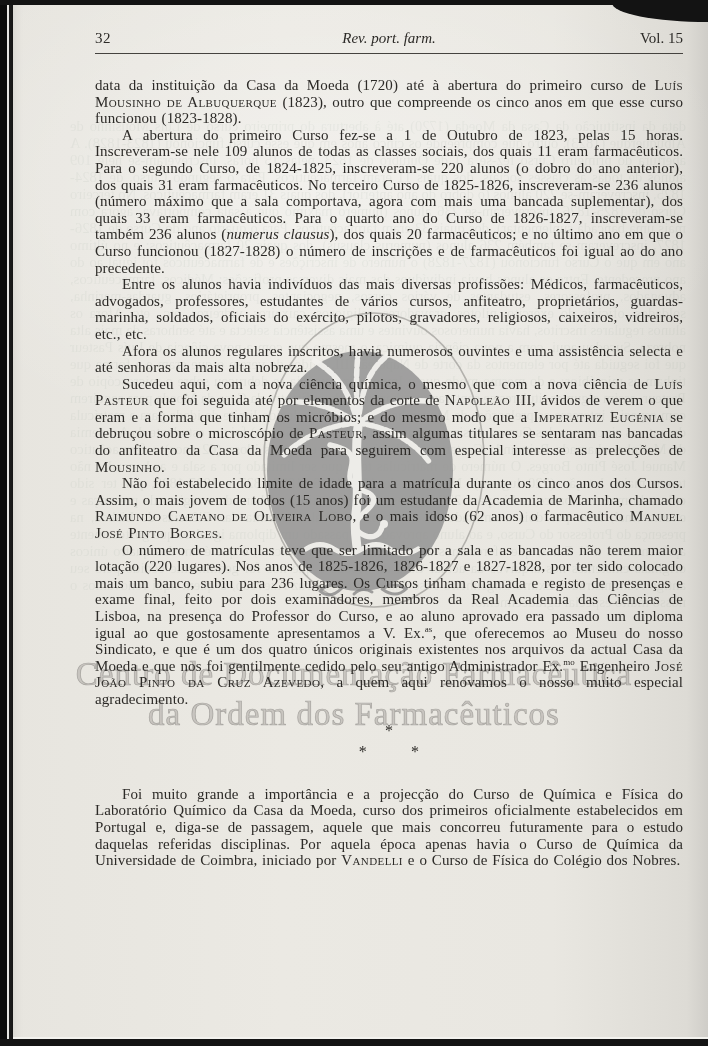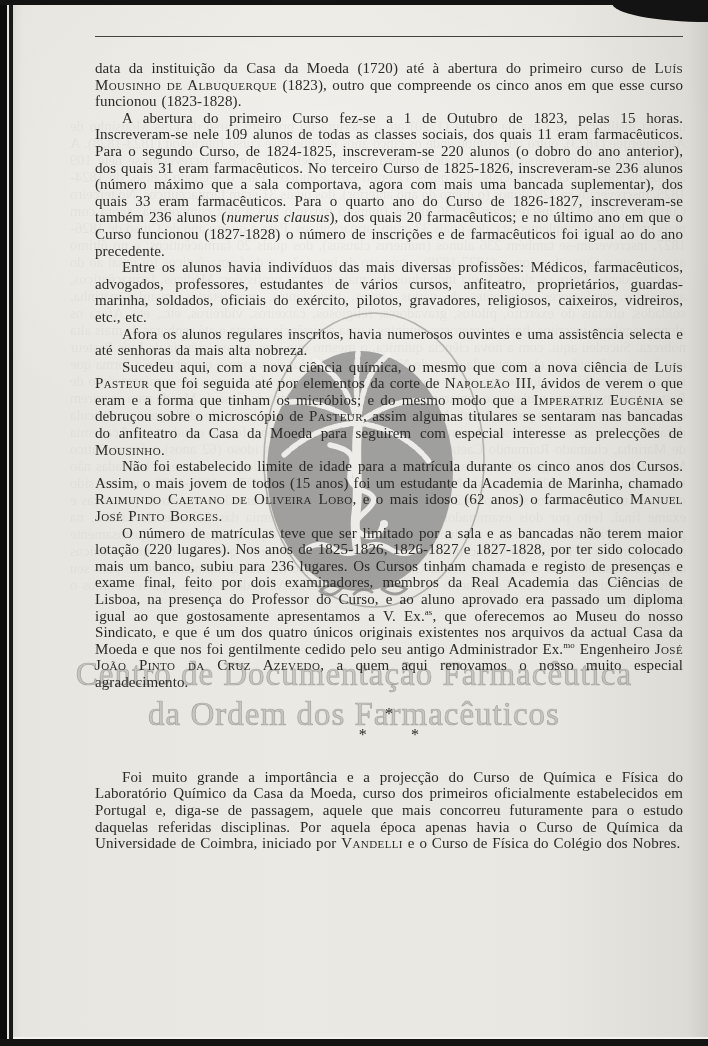--- a/index.html
+++ b/index.html
@@ -98,20 +98,25 @@
       </g>
     </svg>
   </div>
 
   <div class="wmark">
     <div>Centro de Documentação Farmacêutica</div>
     <div>da Ordem dos Farmacêuticos</div>
   </div>
 
   <div class="content">
+    <div class="hdr">
+      <span class="pgnum">32</span>
+      <span class="jtitle">Rev. port. farm.</span>
+      <span class="vol">Vol. 15</span>
+    </div>
     <div class="rule"></div>
 
     <div class="body">
       <div>
           <p class="para no-indent"><span class="seg">data da instituição da Casa da Moeda (1720) até à abertura do primeiro curso de </span><span class="seg sc">Luís Mousinho de Albuquerque</span><span class="seg"> (1823), outro que compreende os cinco anos em que esse curso funcionou (1823-1828).</span></p>
           <p class="para"><span class="seg">A abertura do primeiro Curso fez-se a 1 de Outubro de 1823, pelas 15 horas. Inscreveram-se nele 109 alunos de todas as classes sociais, dos quais 11 eram farmacêuticos. Para o segundo Curso, de 1824-1825, inscreveram-se 220 alunos (o dobro do ano anterior), dos quais 31 eram farmacêuticos. No terceiro Curso de 1825-1826, inscreveram-se 236 alunos (número máximo que a sala comportava, agora com mais uma bancada suplementar), dos quais 33 eram farmacêuticos. Para o quarto ano do Curso de 1826-1827, inscreveram-se também 236 alunos (</span><span class="seg it">numerus clausus</span><span class="seg">), dos quais 20 farmacêuticos; e no último ano em que o Curso funcionou (1827-1828) o número de inscrições e de farmacêuticos foi igual ao do ano precedente.</span></p>
           <p class="para"><span class="seg">Entre os alunos havia indivíduos das mais diversas profissões: Médicos, farmacêuticos, advogados, professores, estudantes de vários cursos, anfiteatro, proprietários, guardas-marinha, soldados, oficiais do exército, pilotos, gravadores, religiosos, caixeiros, vidreiros, etc., etc.</span></p>
           <p class="para"><span class="seg">Afora os alunos regulares inscritos, havia numerosos ouvintes e uma assistência selecta e até senhoras da mais alta nobreza.</span></p>
           <p class="para"><span class="seg">Sucedeu aqui, com a nova ciência química, o mesmo que com a nova ciência de </span><span class="seg sc">Luís Pasteur</span><span class="seg"> que foi seguida até por elementos da corte de </span><span class="seg sc">Napoleão III</span><span class="seg">, ávidos de verem o que eram e a forma que tinham os micróbios; e do mesmo modo que a </span><span class="seg sc">Imperatriz Eugénia</span><span class="seg"> se debruçou sobre o microscópio de </span><span class="seg sc">Pasteur</span><span class="seg">, assim algumas titulares se sentaram nas bancadas do anfiteatro da Casa da Moeda para seguirem com especial interesse as prelecções de </span><span class="seg sc">Mousinho</span><span class="seg">.</span></p>
           <p class="para"><span class="seg">Não foi estabelecido limite de idade para a matrícula durante os cinco anos dos Cursos. Assim, o mais jovem de todos (15 anos) foi um estudante da Academia de Marinha, chamado </span><span class="seg sc">Raimundo Caetano de Oliveira Lobo</span><span class="seg">, e o mais idoso (62 anos) o farmacêutico </span><span class="seg sc">Manuel José Pinto Borges</span><span class="seg">.</span></p>

